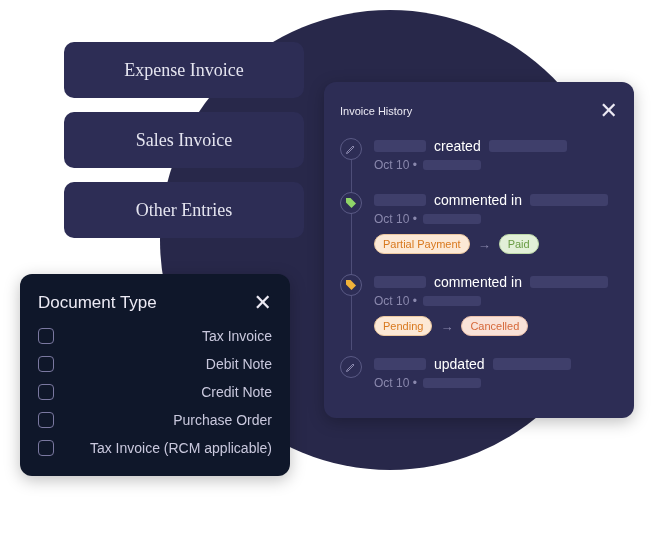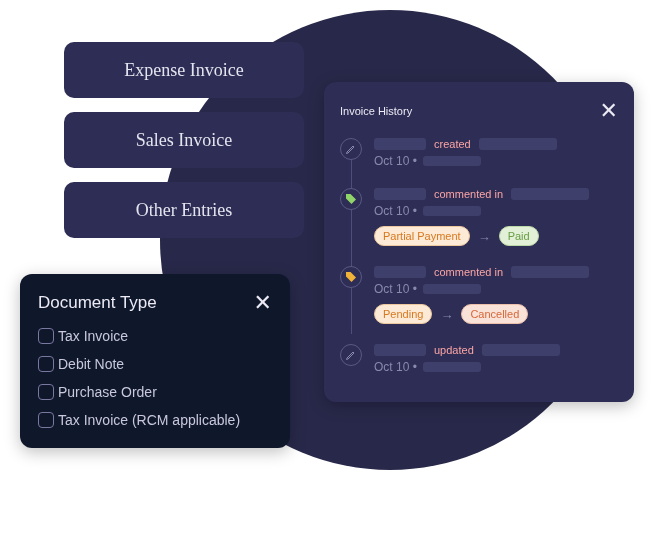--- a/index.html
+++ b/index.html
@@ -67,20 +67,21 @@
       font-size: 22px;
       font-weight: 300;
       line-height: 1;
       cursor: pointer;
     }
     .check-row {
       display: flex;
       align-items: center;
       gap: 4px;
       margin-bottom: 12px;
+      justify-content: space-between;
     }
     .check-row:last-child { margin-bottom: 0; }
     .checkbox {
       width: 16px;
       height: 16px;
       border: 1.5px solid #7a78a0;
       border-radius: 4px;
       flex-shrink: 0;
     }
     .check-label {
@@ -148,22 +149,22 @@
       gap: 8px;
       margin-bottom: 4px;
     }
     .skeleton {
       background: #3f3f6b;
       border-radius: 3px;
       height: 12px;
       display: inline-block;
     }
     .action-text {
-      color: #fca5a5;
-      font-size: 11px;
+      color: #ffffff;
+      font-size: 14px;
     }
     .event-date {
       display: flex;
       align-items: center;
       gap: 6px;
       margin-bottom: 8px;
     }
     .date-text {
       color: #8a88ad;
       font-size: 12px;
@@ -211,20 +212,24 @@
   <div class="check-row">
     <span class="checkbox"></span>
     <span class="check-label">Tax Invoice</span>
   </div>
   <div class="check-row">
     <span class="checkbox"></span>
     <span class="check-label">Debit Note</span>
   </div>
   <div class="check-row">
     <span class="checkbox"></span>
+    <span class="check-label">Credit Note</span>
+  </div>
+  <div class="check-row">
+    <span class="checkbox"></span>
     <span class="check-label">Purchase Order</span>
   </div>
   <div class="check-row">
     <span class="checkbox"></span>
     <span class="check-label">Tax Invoice (RCM applicable)</span>
   </div>
 </div>
 
 <div class="history-panel">
   <div class="history-header">

